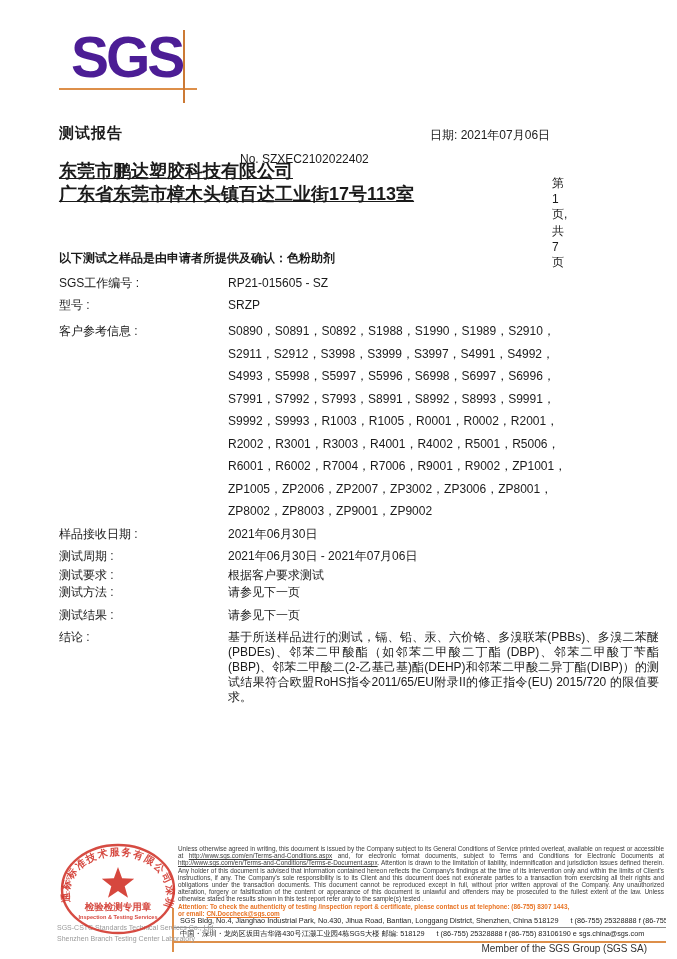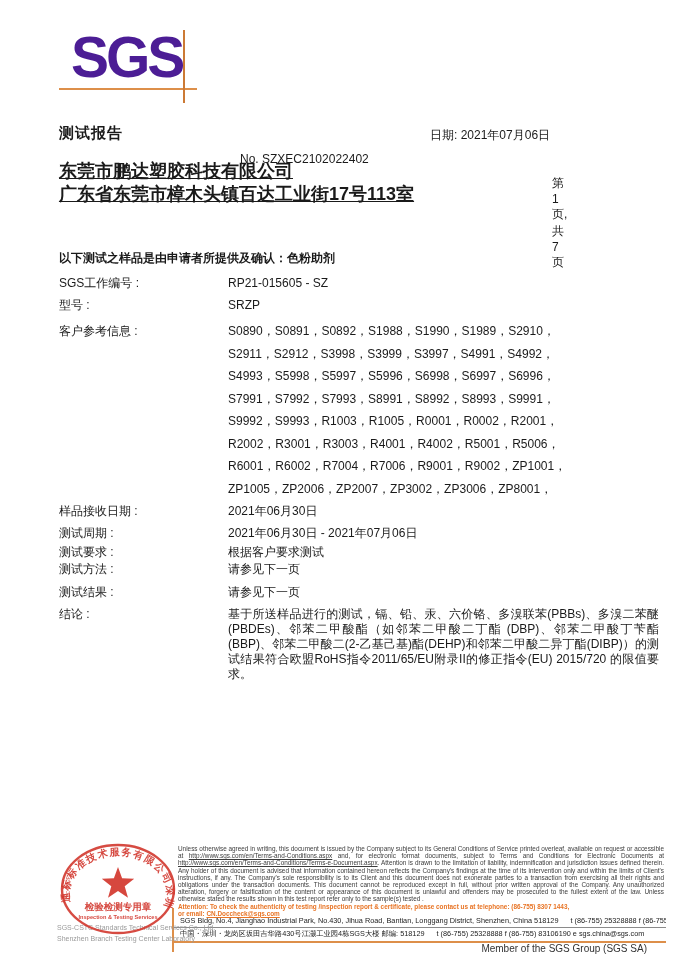--- a/index.html
+++ b/index.html
@@ -89,20 +89,21 @@
       <span class="k" style="line-height:22.5px">客户参考信息 :</span>
       <span class="v">
         <div class="ref-line">S0890，S0891，S0892，S1988，S1990，S1989，S2910，</div>
         <div class="ref-line">S2911，S2912，S3998，S3999，S3997，S4991，S4992，</div>
         <div class="ref-line">S4993，S5998，S5997，S5996，S6998，S6997，S6996，</div>
         <div class="ref-line">S7991，S7992，S7993，S8991，S8992，S8993，S9991，</div>
         <div class="ref-line">S9992，S9993，R1003，R1005，R0001，R0002，R2001，</div>
         <div class="ref-line">R2002，R3001，R3003，R4001，R4002，R5001，R5006，</div>
         <div class="ref-line">R6001，R6002，R7004，R7006，R9001，R9002，ZP1001，</div>
         <div class="ref-line">ZP1005，ZP2006，ZP2007，ZP3002，ZP3006，ZP8001，</div>
+        <div class="ref-line">ZP8002，ZP8003，ZP9001，ZP9002</div>
       </span>
     </div>
     <div class="kv mb7">
       <span class="k">样品接收日期 :</span>
       <span class="v">2021年06月30日</span>
     </div>
     <div class="kv mb4">
       <span class="k">测试周期 :</span>
       <span class="v">2021年06月30日 - 2021年07月06日</span>
     </div>

